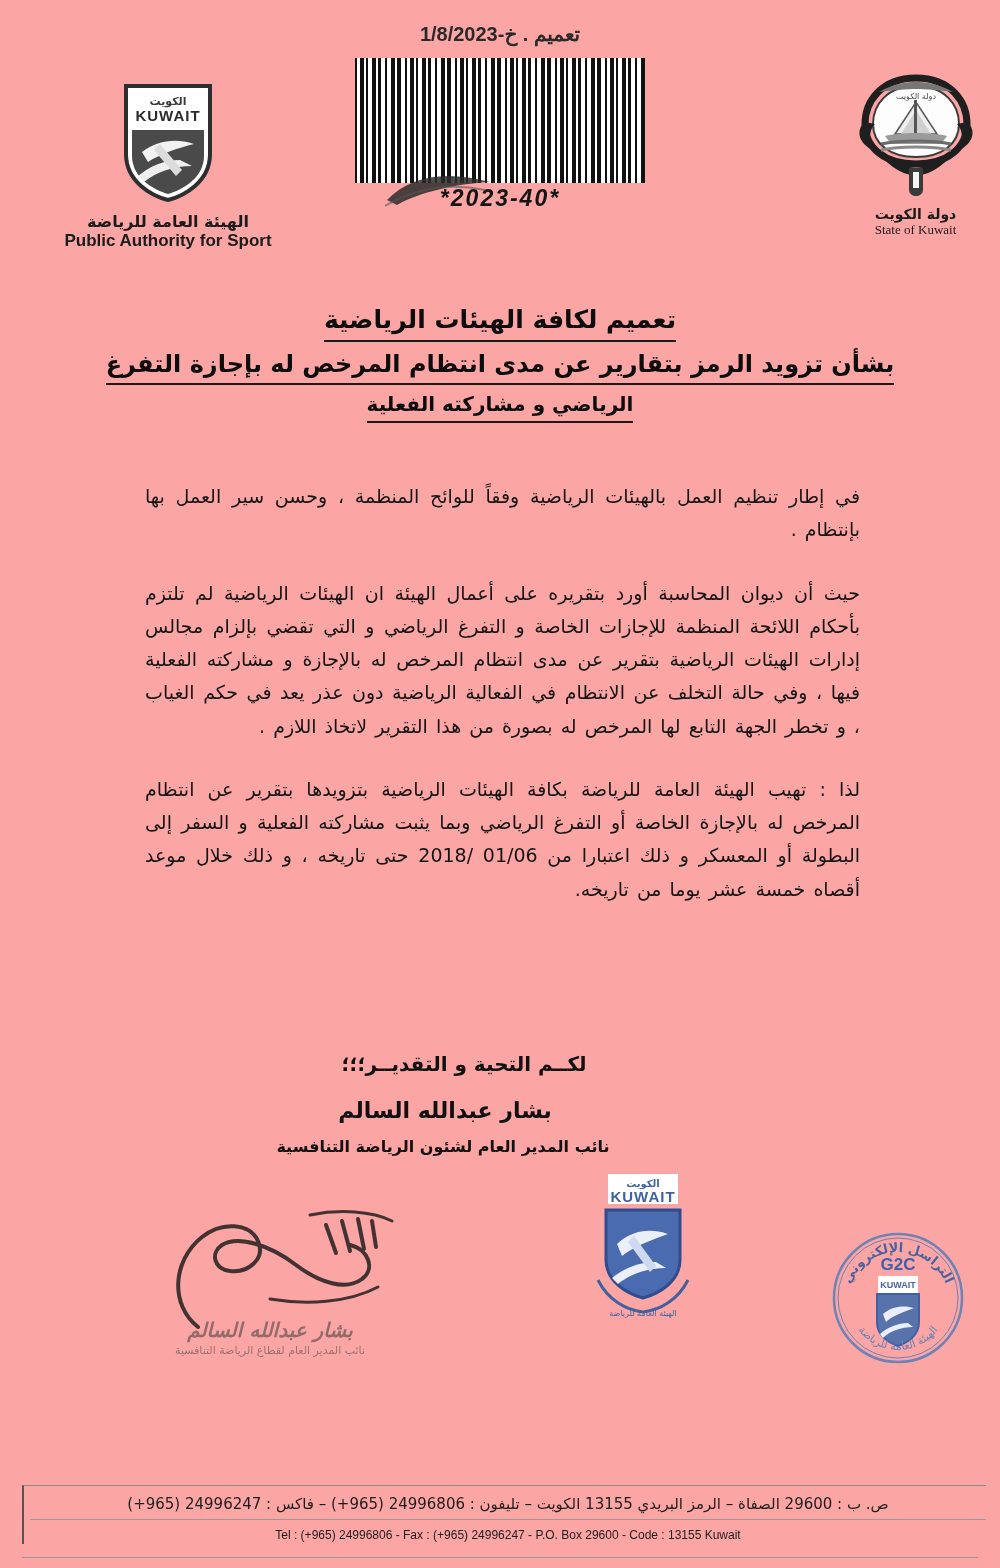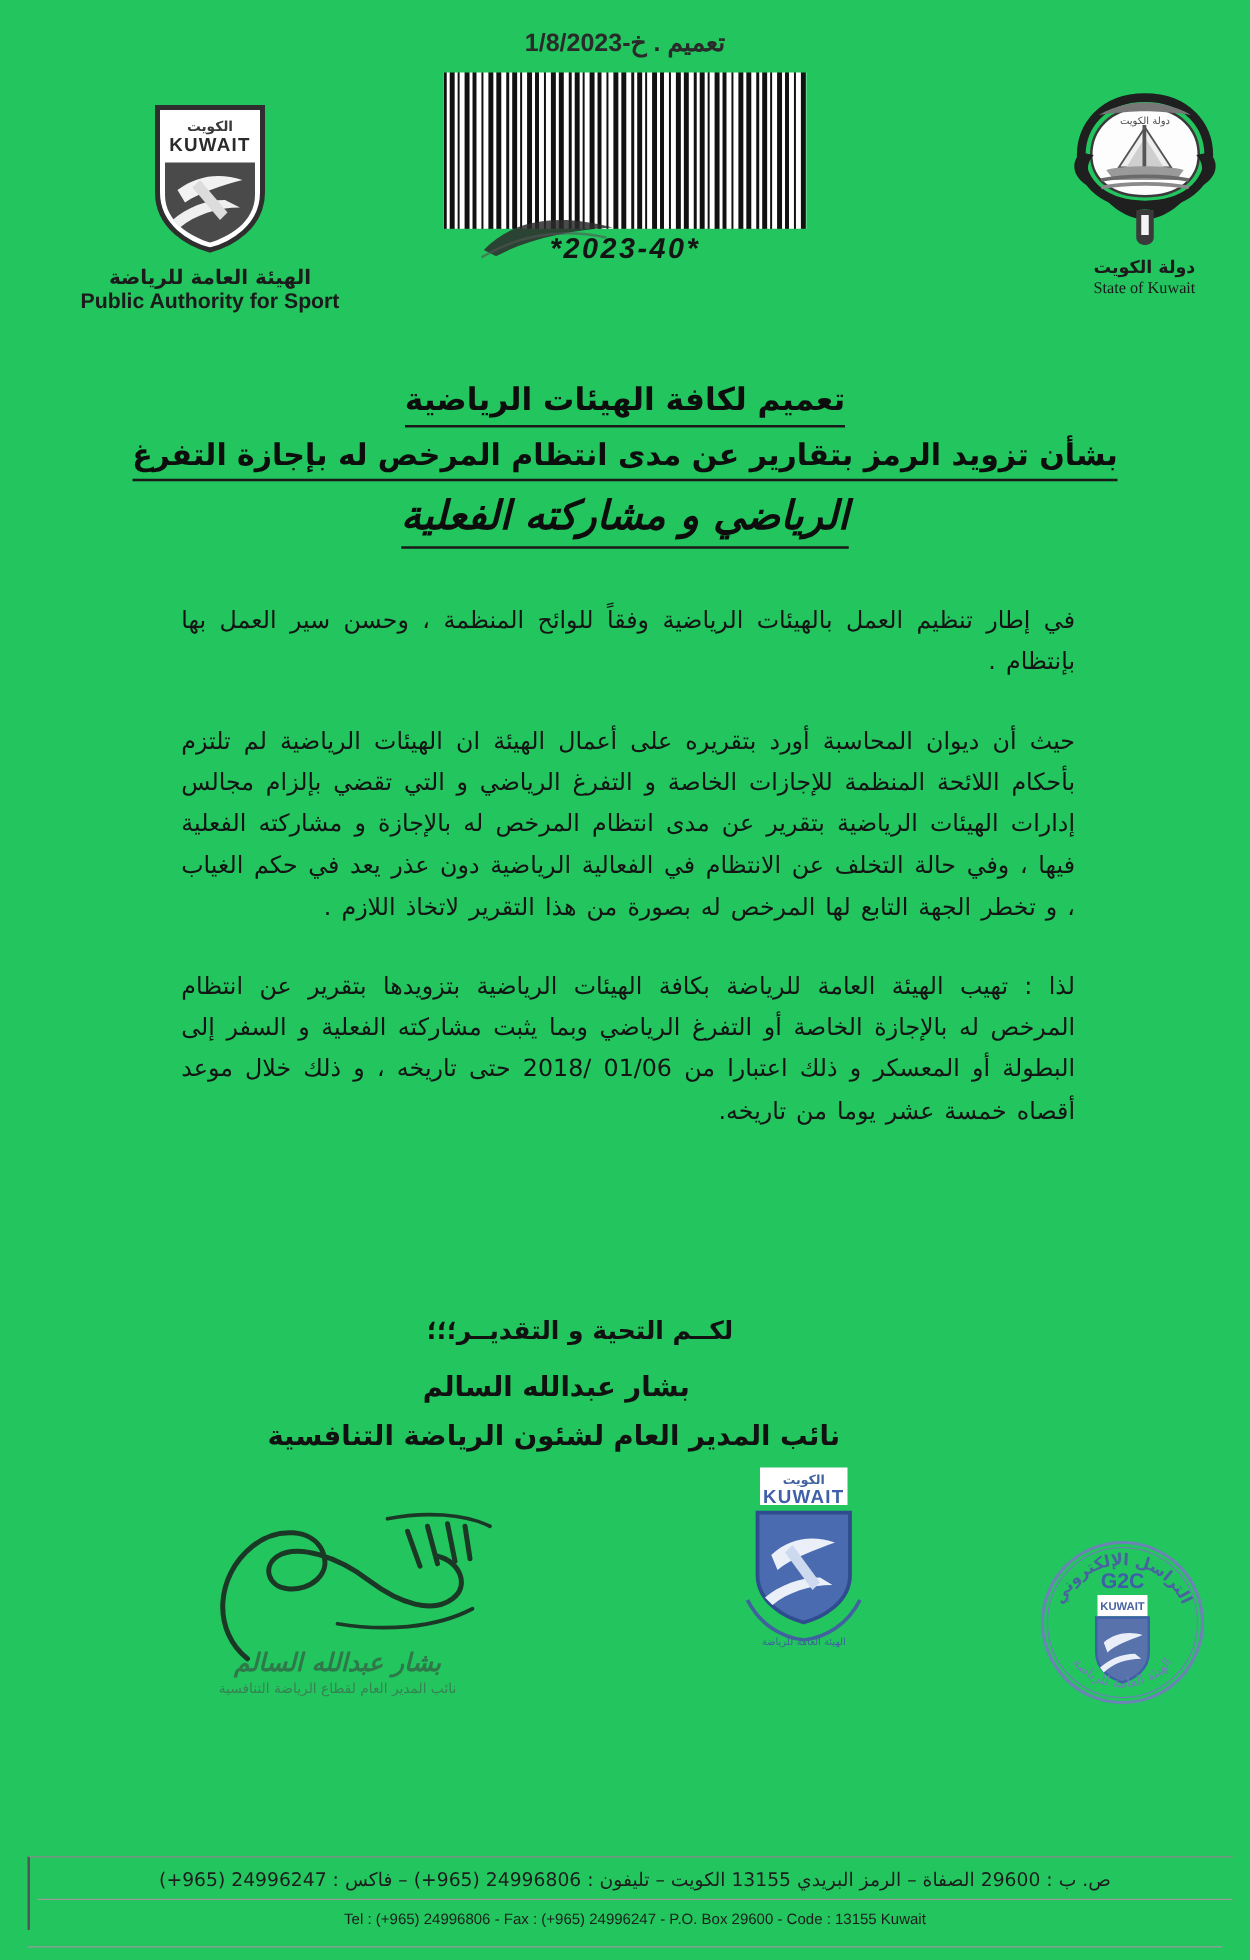--- a/index.html
+++ b/index.html
@@ -10,21 +10,21 @@
   }
   body {
     font-family: "DejaVu Sans", "Liberation Sans", sans-serif;
     color: #111111;
   }
   .page {
     position: relative;
     width: 1000px;
     height: 1568px;
     margin: 0 auto;
-    background: #22c55e;
+    background: #fca5a5;
     overflow: hidden;
   }
 
   
   .header {
     position: absolute;
     top: 0; left: 0;
     width: 1000px;
     height: 285px;
   }
@@ -139,21 +139,21 @@
     font-size: 25px;
     font-weight: bold;
     color: #0d0d0d;
     border-bottom: 2px solid #1a1a1a;
     padding-bottom: 3px;
     margin-bottom: 6px;
     line-height: 1.35;
     direction: rtl;
   }
   .title-line.t2 { font-size: 24px; }
-  .title-line.t3 { font-size: 32px; font-style: italic; }
+  .title-line.t3 { font-size: 20px; }
 
   
   .body-text {
     position: absolute;
     top: 480px;
     left: 145px;
     width: 715px;
     direction: rtl;
     text-align: justify;
   }
@@ -184,21 +184,21 @@
     padding-right: 72px;
   }
   .sig-name {
     font-size: 22px;
     font-weight: bold;
     color: #111;
     margin-bottom: 14px;
     padding-right: 110px;
   }
   .sig-title {
-    font-size: 22px;
+    font-size: 16px;
     font-weight: bold;
     color: #111;
     padding-right: 114px;
   }
 
   
   .signature-ink {
     position: absolute;
     top: 1195px;
     left: 110px;

